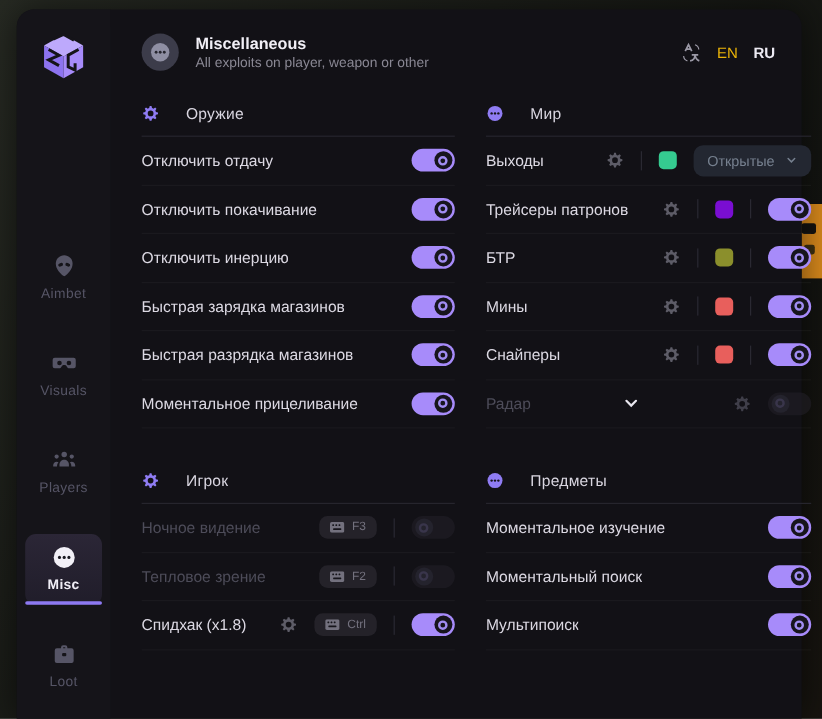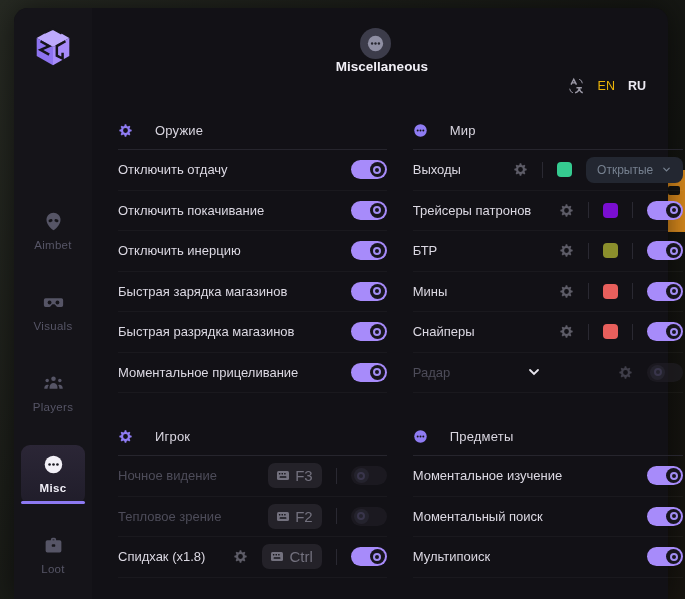--- a/index.html
+++ b/index.html
@@ -28,21 +28,21 @@
   .nav-item .nv-icon { width:21px; height:21px; display:flex; align-items:center; justify-content:center; }
   .nav-item .nv-icon svg { width:21px; height:21px; }
   .nav-label { font-size:11.5px; letter-spacing:.3px; }
   .nav-item.active { background:linear-gradient(180deg,#2b2636,#201d2a); color:#f0eef6; }
   .nav-item.active .nav-label { color:#f0eef6; font-weight:700; }
   .nav-item.active::after { content:''; position:absolute; left:0; right:0; bottom:0; height:3px; border-radius:3px; background:#8d79f2; }
   .sb-bottom-divider { width:36px; height:1px; background:#2a2931; margin:auto 0 16px; }
 
   
   .main { flex:1; padding:0 22px 0 26px; display:flex; flex-direction:column; min-width:0; }
-  .topbar { display:flex; align-items:center; margin-top:20px;flex-direction:column; }
+  .topbar { display:flex; align-items:center; margin-top:20px; }
   .avatar { width:31px; height:31px; border-radius:50%; background:#3c3c4a; display:flex; align-items:center; justify-content:center; margin-right:14px; flex:none; }
   .avatar svg { width:17px; height:17px; }
   .tb-title { font-size:13.5px; font-weight:700; color:#f1eff6; margin-bottom:3px; }
   .tb-sub { font-size:11.5px; color:#8a8894; }
   .tb-right { margin-left:auto; display:flex; align-items:center; gap:13px; }
   .tl-icon { width:18px; height:18px; color:#9b99a6; }
   .lang { font-size:12.5px; color:#eab308; cursor:pointer; }
   .lang.active { color:#eceaf3; font-weight:700; }
 
   .cols { display:grid; grid-template-columns:1fr 1fr; column-gap:26px; margin-top:22px; }
@@ -56,21 +56,21 @@
   .row { height:40.5px; display:flex; align-items:center; gap:14px; border-bottom:1px solid rgba(255,255,255,.035); }
   .row-label { font-size:13px; color:#dcd9e3; white-space:nowrap; overflow:hidden; text-overflow:ellipsis; }
   .row.dim .row-label { color:#4d4c59; }
   .row-mid { flex:1; display:flex; justify-content:center; }
   .chev { color:#e8e6ee; width:16px; height:16px; }
   .gear-btn { width:15px; height:15px; color:#5d5c67; cursor:pointer; display:flex; flex:none; }
   .gear-btn svg { width:15px; height:15px; }
   .row.dim .gear-btn { color:#3f3e49; }
   .vsep { width:1px; height:16px; background:#2a2932; flex:none; }
   .swatch { width:15px; height:15px; border-radius:4px; flex:none; cursor:pointer; }
-  .kbadge { display:flex; align-items:center; gap:6px; background:#242229; border-radius:7px; padding:4px 9px; font-size:15px; color:#73717e; flex:none; cursor:pointer;justify-content:flex-end; }
+  .kbadge { display:flex; align-items:center; gap:6px; background:#242229; border-radius:7px; padding:4px 9px; font-size:10px; color:#73717e; flex:none; cursor:pointer;justify-content:flex-end; }
   .kbadge svg { width:12px; height:9px; }
   .dropdown { display:flex; align-items:center; gap:8px; background:#232731; border-radius:8px; padding:6px 11px; font-size:12px; color:#76808f; cursor:pointer; flex:none; }
   .dropdown .dd-chev { width:11px; height:11px; }
 
   .tg { width:36px; height:19px; border-radius:10px; position:relative; flex:none; cursor:pointer; }
   .tg.on { background:#a78bfa; }
   .tg.off { background:#232129; }
   .knob { position:absolute; top:2px; width:15px; height:15px; border-radius:50%; display:flex; align-items:center; justify-content:center; }
   .tg.on .knob { right:2px; background:#17151d; }
   .tg.off .knob { left:3px; background:#343241; }
@@ -176,20 +176,21 @@
       <div class="avatar">
         <svg viewBox="0 0 20 20">
             <circle cx="10" cy="10" r="9" fill="#8f8fa3"></circle>
             <circle cx="6" cy="10" r="1.4" fill="#26262f"></circle>
             <circle cx="10" cy="10" r="1.4" fill="#26262f"></circle>
             <circle cx="14" cy="10" r="1.4" fill="#26262f"></circle>
           </svg>
       </div>
       <div>
         <div class="tb-title">Miscellaneous</div>
+        <div class="tb-sub">All exploits on player, weapon or other</div>
       </div>
       <div class="tb-right">
         <svg class="tl-icon" viewBox="0 0 20 20" fill="none" stroke="currentColor" stroke-width="1.6">
           <path d="M4.5 8.5 L7.5 2.5 L10.5 8.5 M5.5 6.5 h4"></path>
           <path d="M10.5 12 h6 M13.5 12 c0 3 -2 5 -4.5 5.5 M13.5 12 c.5 3 2 4.8 4 5.5"></path>
           <path d="M3 13 a5 5 0 0 0 3.5 4.5 M17 7 a5 5 0 0 0 -3.5 -4.5" stroke-width="1.1"></path>
         </svg>
         <span id="langs" style="display: flex; gap: 13px;">
             <span class="lang">EN</span>
             <span class="lang active">RU</span>

